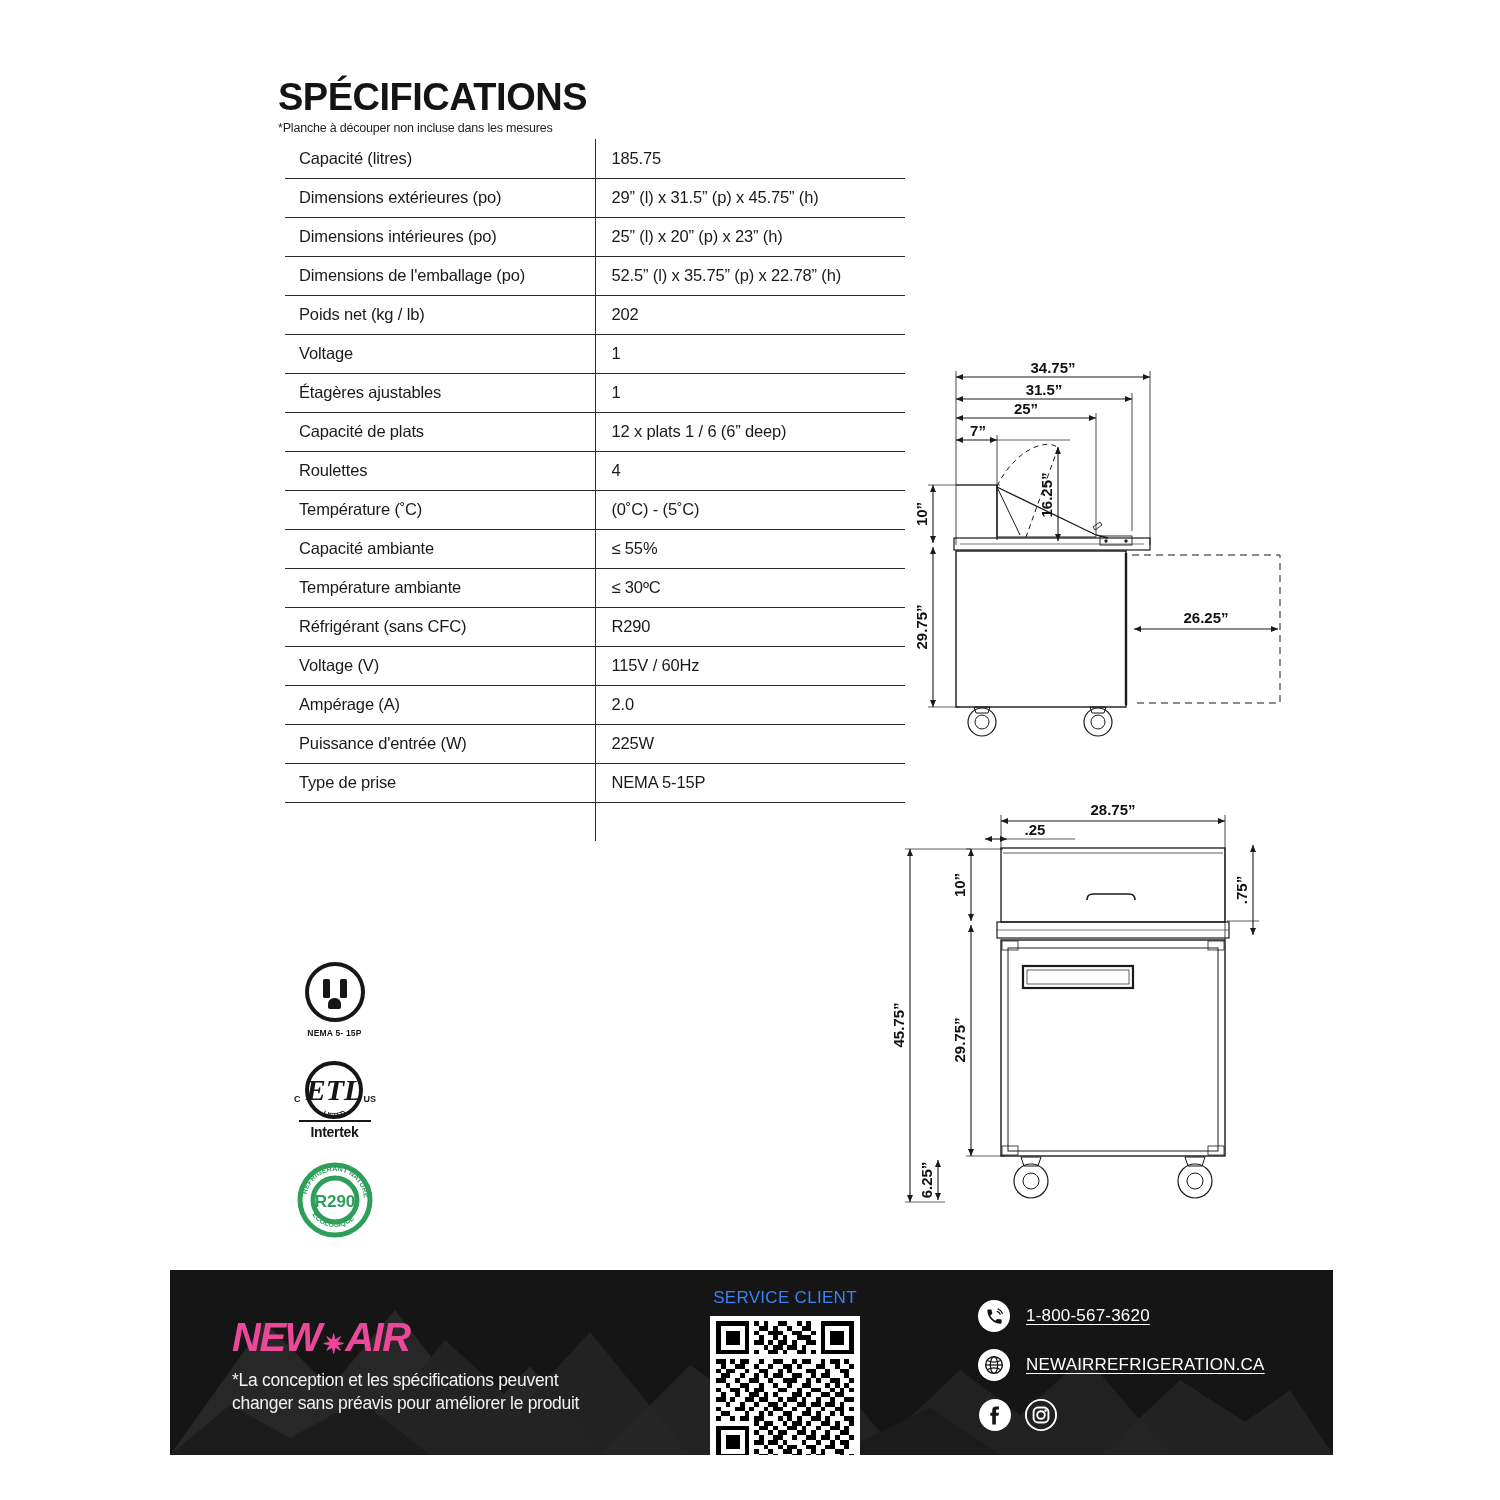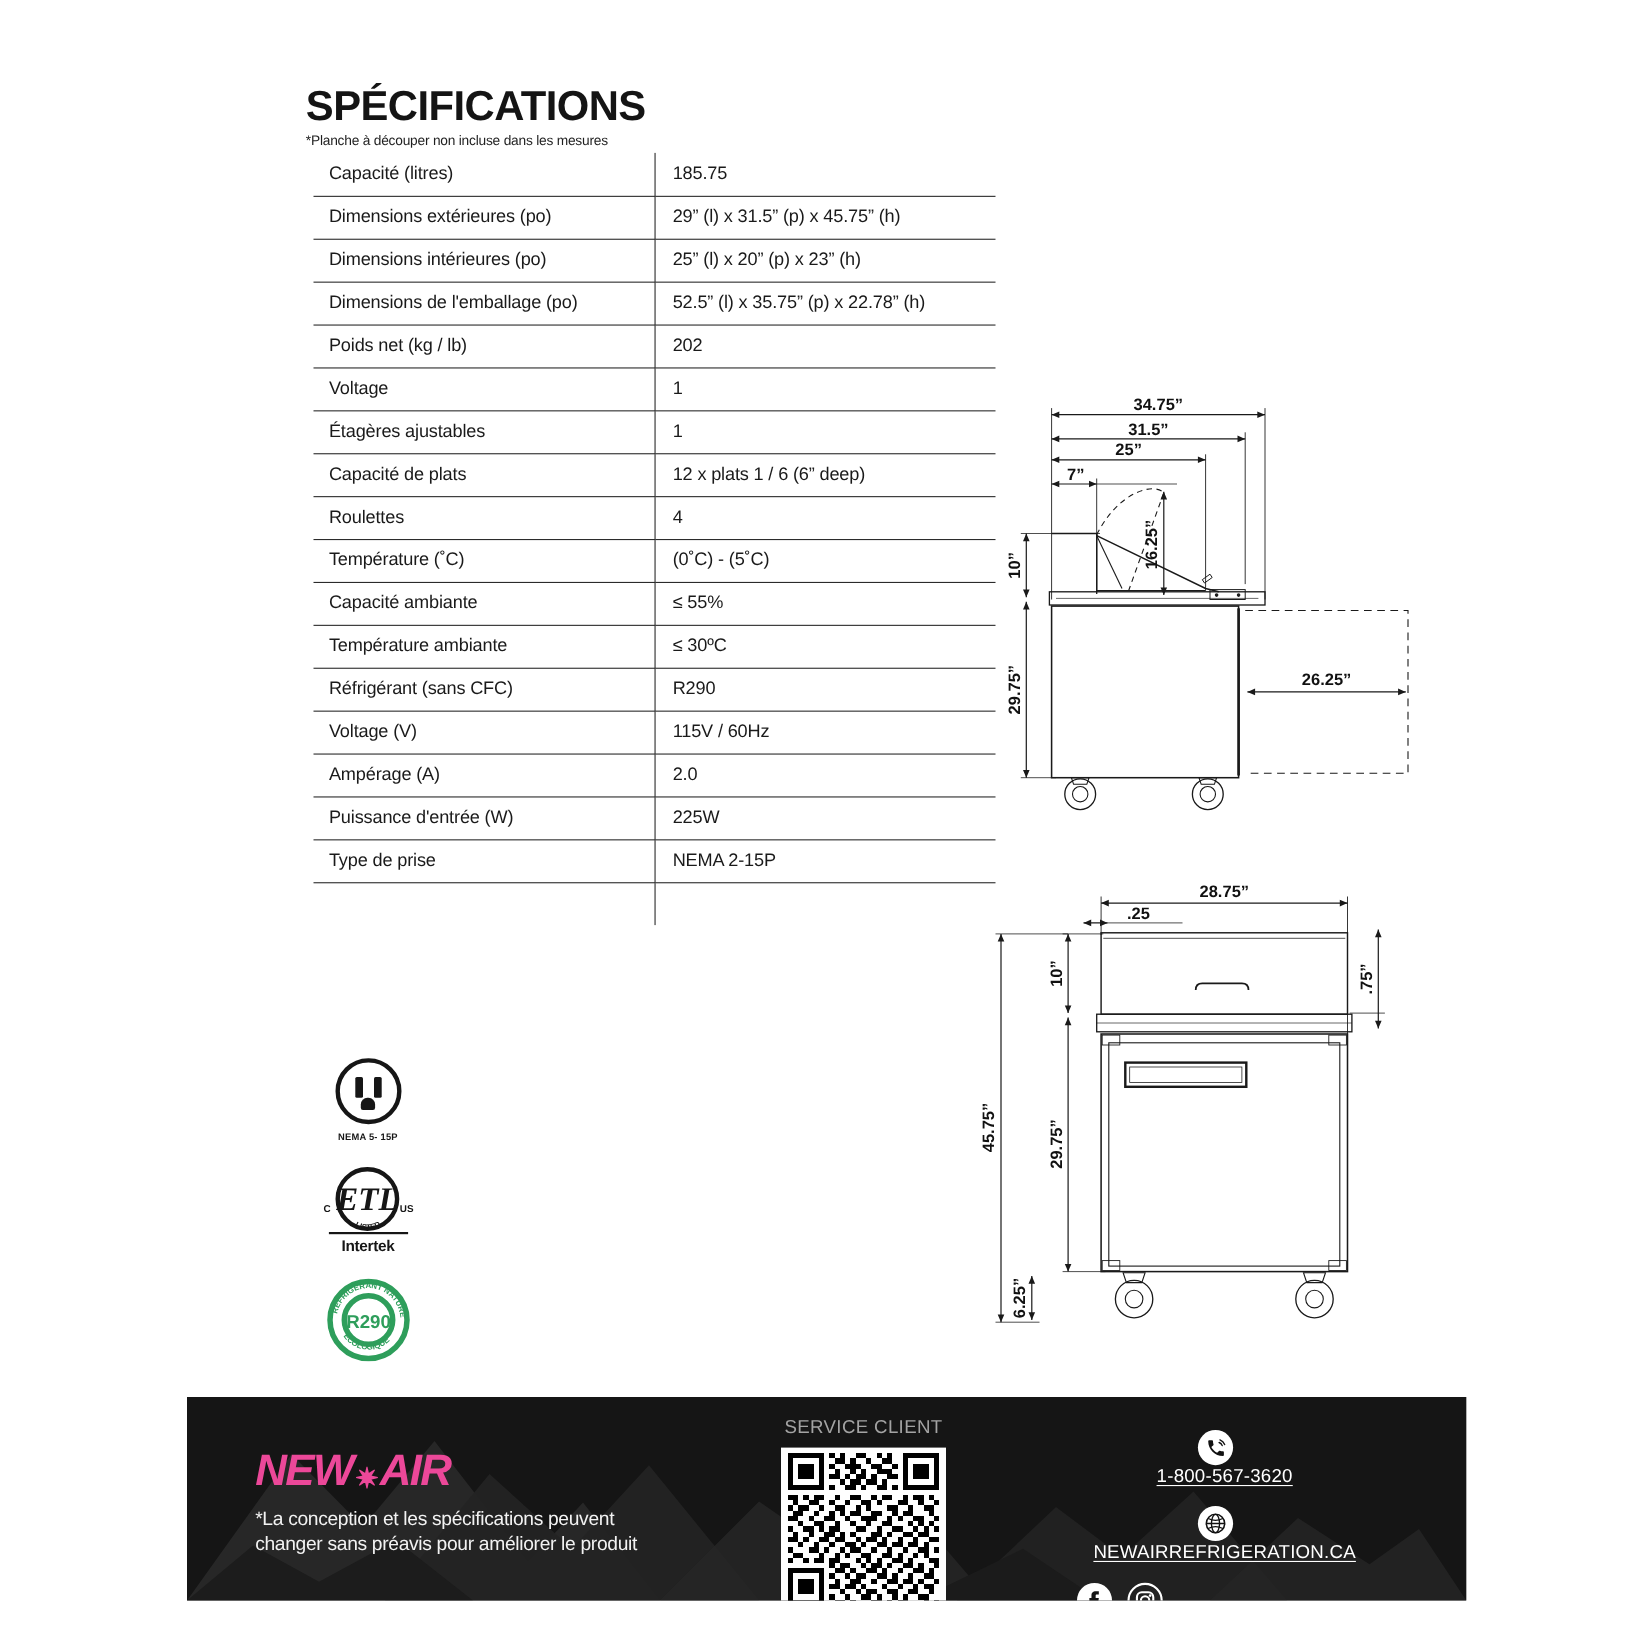--- a/index.html
+++ b/index.html
@@ -90,25 +90,25 @@
     color: #ec4899; letter-spacing: -1.5px; line-height: 1;
     display: flex; align-items: flex-end;
   }
   .nalogo .snow { font-size: 26px; margin: 0 2px; font-style: normal; }
   .disclaimer {
     margin-top: 12px; color: #f2f2f2; font-size: 17.5px;
     line-height: 1.32; letter-spacing: -0.3px;
   }
 
   .qr-area { position: absolute; left: 540px; top: 18px; text-align: center; }
-  .qr-label { color: #a3a3a3; font-size: 17px; letter-spacing: 0.3px; margin-bottom: 8px; }
+  .qr-label { color: #3b82f6; font-size: 17px; letter-spacing: 0.3px; margin-bottom: 8px; }
   .qr-box { width: 150px; height: 148px; background: #fff; padding: 5px; }
 
   .contact-area { position: absolute; left: 808px; top: 30px; }
-  .contact-row { display: flex; align-items: center; margin-bottom: 17px; flex-direction: column; }
+  .contact-row { display: flex; align-items: center; margin-bottom: 17px; }
   .c-icon {
     width: 32px; height: 32px; border-radius: 50%; background: #fff;
     display: flex; align-items: center; justify-content: center; flex: 0 0 32px;
   }
   .c-text {
     color: #fff; font-size: 17px; margin-left: 16px;
     text-decoration: underline; text-underline-offset: 3px; letter-spacing: 0.2px;
   }
   .social-row { display: flex; align-items: center; gap: 12px; margin-top: 4px; }
   .s-icon { width: 34px; height: 34px; }
@@ -184,21 +184,21 @@
       <tr>
         <td class="k">Ampérage (A)</td>
         <td class="v">2.0</td>
       </tr>
       <tr>
         <td class="k">Puissance d'entrée (W)</td>
         <td class="v">225W</td>
       </tr>
       <tr>
         <td class="k">Type de prise</td>
-        <td class="v">NEMA 2-15P</td>
+        <td class="v">NEMA 5-15P</td>
       </tr>
       <tr class="tail">
         <td class="k"></td>
         <td class="v"></td>
       </tr>
     </tbody>
   </table>
 
   <div class="badges">
 

